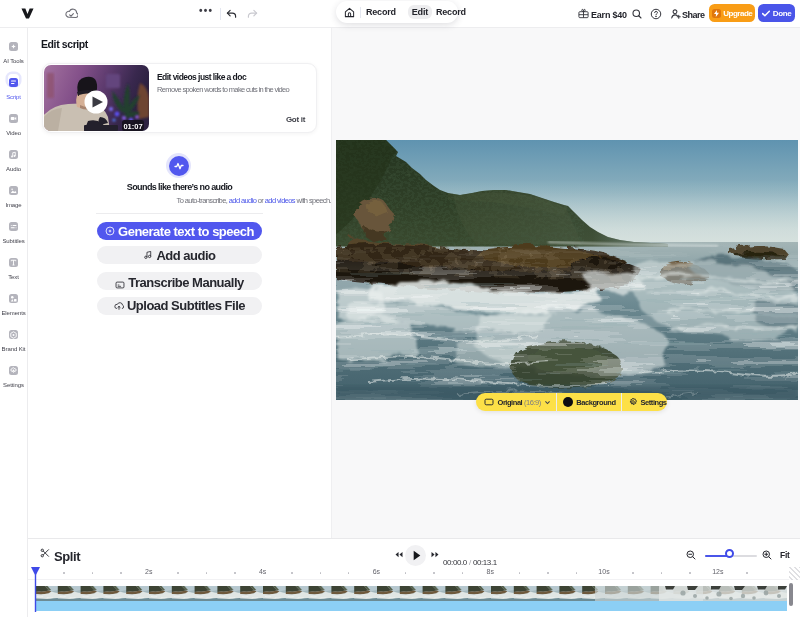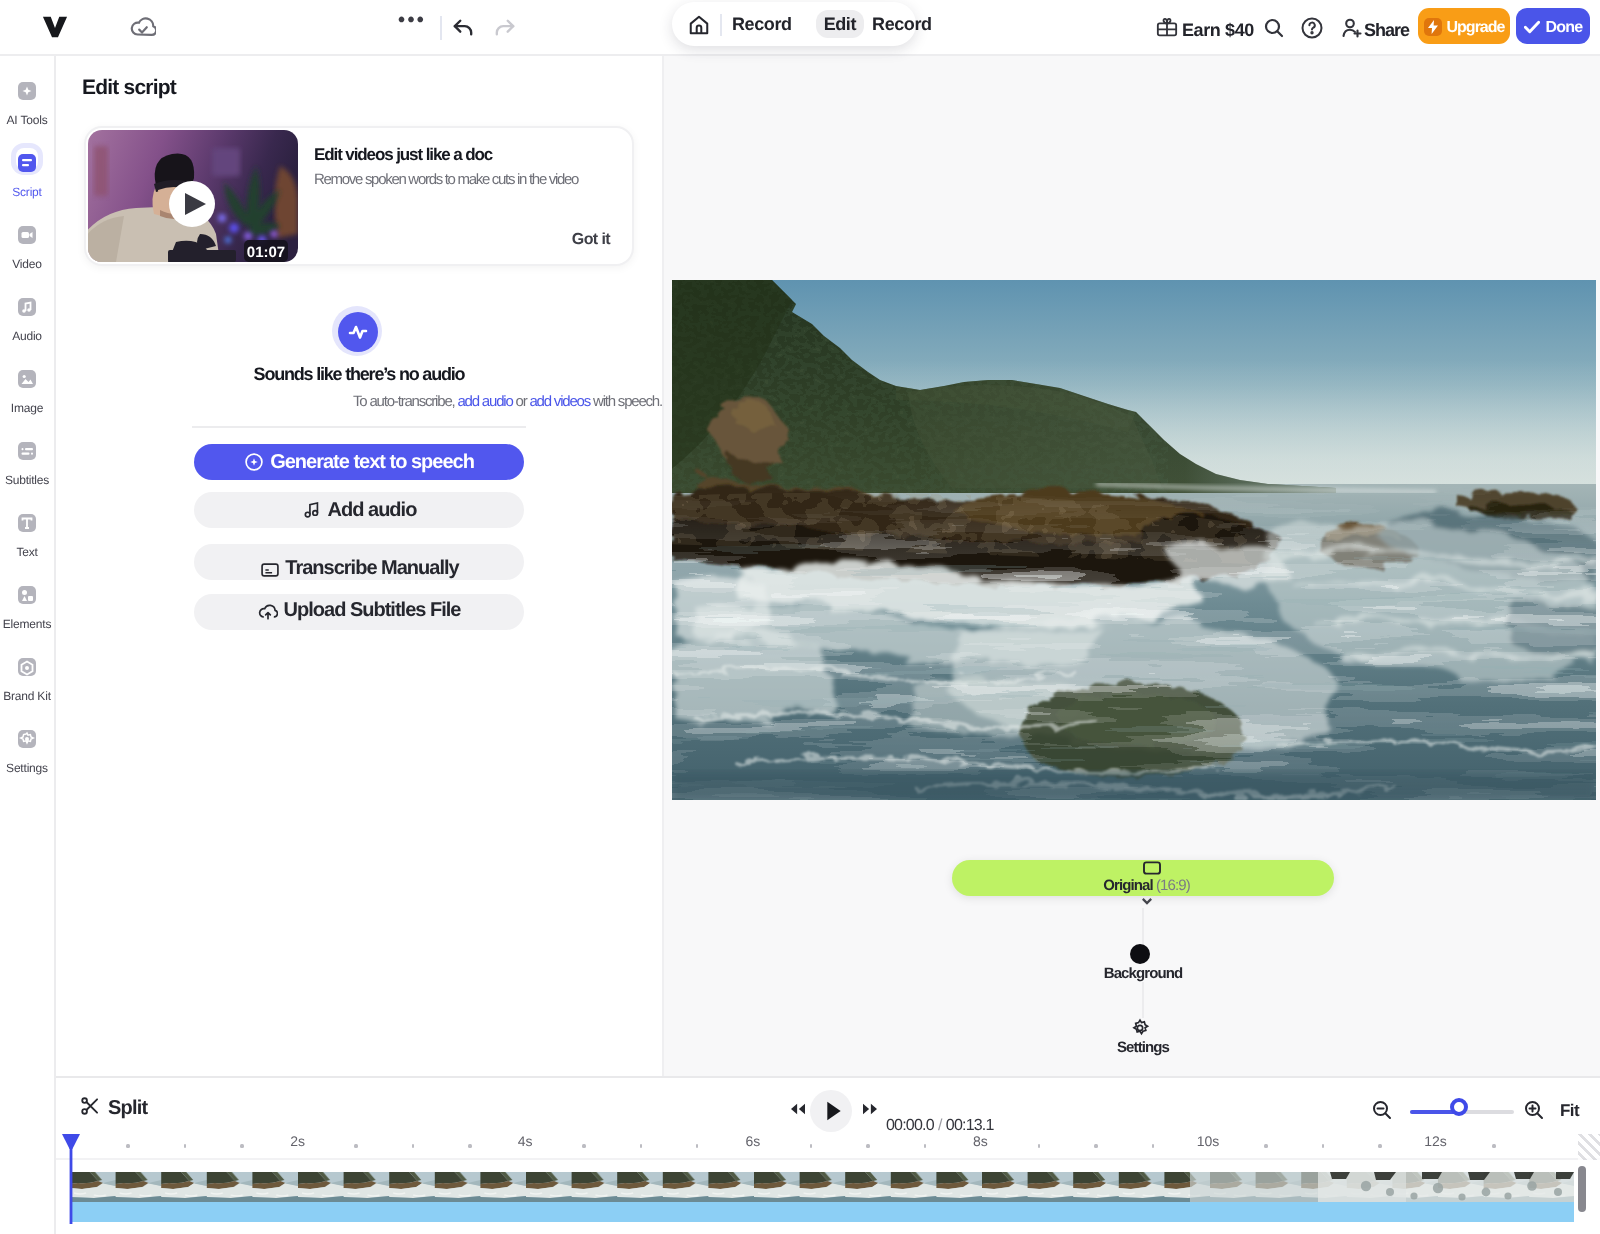--- a/index.html
+++ b/index.html
@@ -30,30 +30,30 @@
 #thumb { position:absolute; left:1px; top:1px; width:105px; height:66px; border-radius:7px; overflow:hidden; }
 #cardtitle { position:absolute; left:114px; top:8px; font-size:8.5px; font-weight:700; color:#16181f; letter-spacing:-0.55px; white-space:nowrap; }
 #cardsub { position:absolute; left:114px; top:21px; font-size:7.5px; color:#6f7078; letter-spacing:-0.65px; white-space:nowrap; }
 #gotit { position:absolute; right:11px; bottom:8px; font-size:8px; font-weight:700; color:#3e3f47; letter-spacing:-0.3px; }
 #pulse { position:absolute; left:138px; top:125px; width:25px; height:25px; border-radius:50%; background:#e4e5fc; }
 #pulse .in { position:absolute; left:2.5px; top:2.5px; width:20px; height:20px; border-radius:50%; background:#5157ee; }
 #noaudio { position:absolute; left:0; top:154px; width:303px; text-align:center; font-size:9px; font-weight:700; color:#16181f; letter-spacing:-0.6px; }
 #autot { position:absolute; left:0; top:168px; width:303px; text-align:right; font-size:7.5px; color:#6f7078; letter-spacing:-0.6px; }
 #autot a { color:#4a55e9; text-decoration:none; }
 #pdivider { position:absolute; left:68px; top:185px; width:167px; height:1px; background:#ececee; }
-.pbtn { position:absolute; left:69px; width:165px; height:18px; border-radius:9px; background:#f1f1f3; color:#26272e; font-size:10px; font-weight:700; letter-spacing:-0.5px; display:flex; align-items:center; justify-content:center; gap:3px; white-space:nowrap; }
+.pbtn { position:absolute; left:69px; width:165px; height:18px; border-radius:9px; background:#f1f1f3; color:#26272e; font-size:13px; font-weight:700; letter-spacing:-0.5px; display:flex; align-items:center; justify-content:center; gap:3px; white-space:nowrap; }
 #pb1 { top:194px; background:#5157ee; color:#fff; }
 #pb2 { top:218px; }
 #pb3 { top:243.5px;align-items:flex-end; }
 #pb4 { top:268.5px; }
 
 
 #canvas { position:absolute; left:331px; top:28px; width:469px; height:510px; background:#f8f8f9; border-left:1px solid #efeff1; }
 #video { position:absolute; left:4px; top:112px; width:462px; height:260px; overflow:hidden; }
-#vctrl { position:absolute; left:144px; top:402px; width:191px; height:18px; background:#bef264; border-radius:9.5px; box-shadow:0 1px 5px rgba(0,0,0,.10); display:flex; align-items:center; font-size:7.5px; font-weight:700; color:#26272e; white-space:nowrap; letter-spacing:-0.45px;flex-direction:column; }
+#vctrl { position:absolute; left:144px; top:365px; width:191px; height:18px; background:#fde047; border-radius:9.5px; box-shadow:0 1px 5px rgba(0,0,0,.10); display:flex; align-items:center; font-size:7.5px; font-weight:700; color:#26272e; white-space:nowrap; letter-spacing:-0.45px; }
 
 
 #timeline { position:absolute; left:28px; top:538px; width:772px; height:79px; background:#fff; border-top:1px solid #e9e9eb; }
 #tl-toolbar { position:absolute; left:0; top:0; width:772px; height:28px; }
 #ruler { position:absolute; left:0; top:28px; width:772px; height:13px; border-bottom:1px solid #f2f2f4; }
 .tick { position:absolute; top:5px; width:1.5px; height:1.5px; background:#bcbcc2; border-radius:50%; }
 .tlabel { position:absolute; top:1px; font-size:7px; color:#63636b; transform:translateX(-50%); }
 #hatch { position:absolute; left:761px; top:28px; width:11px; height:13px;
   background:repeating-linear-gradient(45deg, #fff 0 2px, #d8d8dc 2px 3.5px); opacity:.8; }
 #strip { position:absolute; left:7px; top:46.5px; width:752px; height:25px; overflow:hidden; }
@@ -484,21 +484,21 @@
   </div>
 </div>
 
 <div id="timeline">
   <div id="tl-toolbar">
     <svg class="abs" style="left:12px;top:9px" width="10" height="10" viewBox="0 0 24 24" fill="none" stroke="#26272e" stroke-width="2.2">
           <circle cx="5.5" cy="5.5" r="2.8"></circle>
           <circle cx="5.5" cy="18.5" r="2.8"></circle>
           <path d="M8 7.5 20.5 20 M8 16.5 20.5 4" stroke-linecap="round"></path>
         </svg>
-    <div class="abs" style="left:26px;top:9.5px;font-size:10px;font-weight:700;color:#26272e;letter-spacing:-0.4px">Split</div>
+    <div class="abs" style="left:26px;top:9.5px;font-size:13px;font-weight:700;color:#26272e;letter-spacing:-0.4px">Split</div>
     <svg class="abs" style="left:366px;top:12px" width="10" height="7" viewBox="0 0 22 16">
           <path d="M10 2 3 8 l7 6 Z M19 2 12 8 l7 6 Z" fill="#26272e"></path>
         </svg>
     <div class="abs" style="left:377px;top:5.5px;width:21px;height:21px;border-radius:50%;background:#f1f1f3"></div>
     <svg class="abs" style="left:385px;top:10.5px" width="8" height="11" viewBox="0 0 12 14">
           <path d="M1 0 11 7 1 14 Z" fill="#17181c"></path>
         </svg>
     <svg class="abs" style="left:402px;top:12px" width="10" height="7" viewBox="0 0 22 16">
           <path d="M3 2 10 8 3 14 Z M12 2 19 8 12 14 Z" fill="#26272e"></path>
         </svg>

